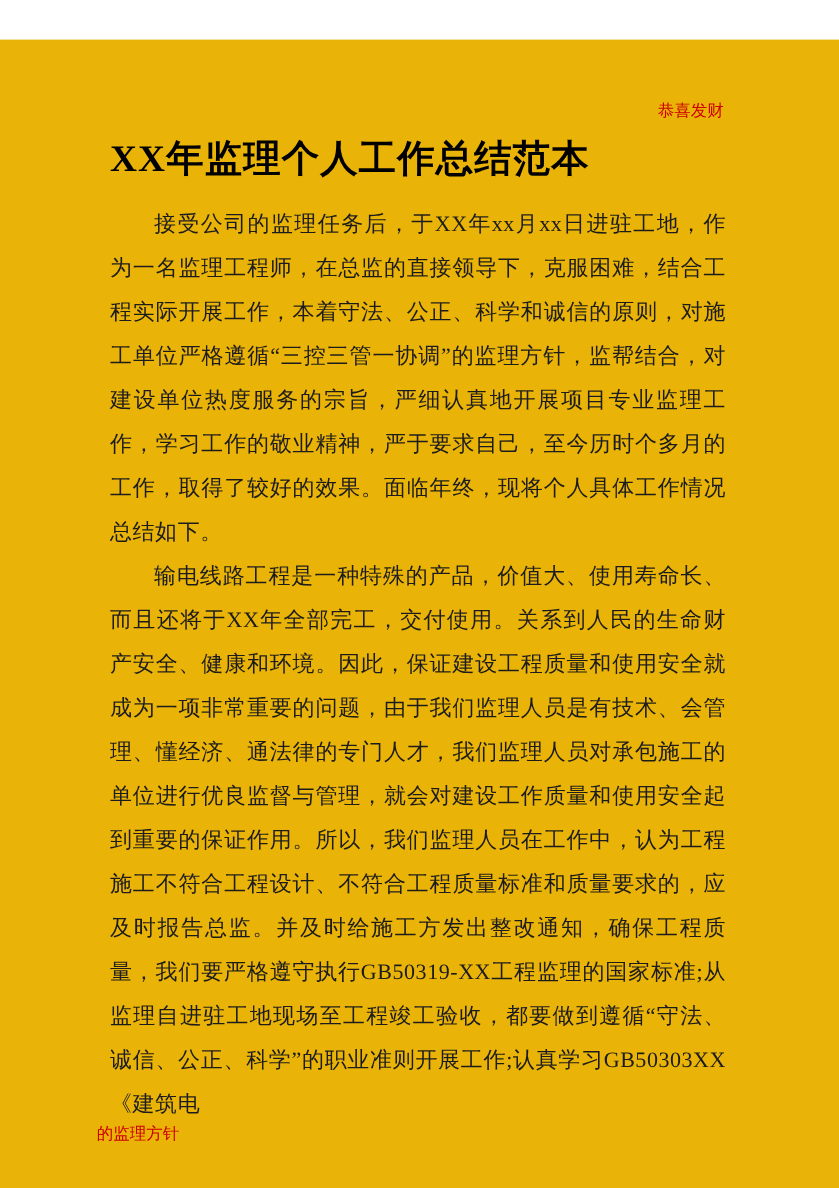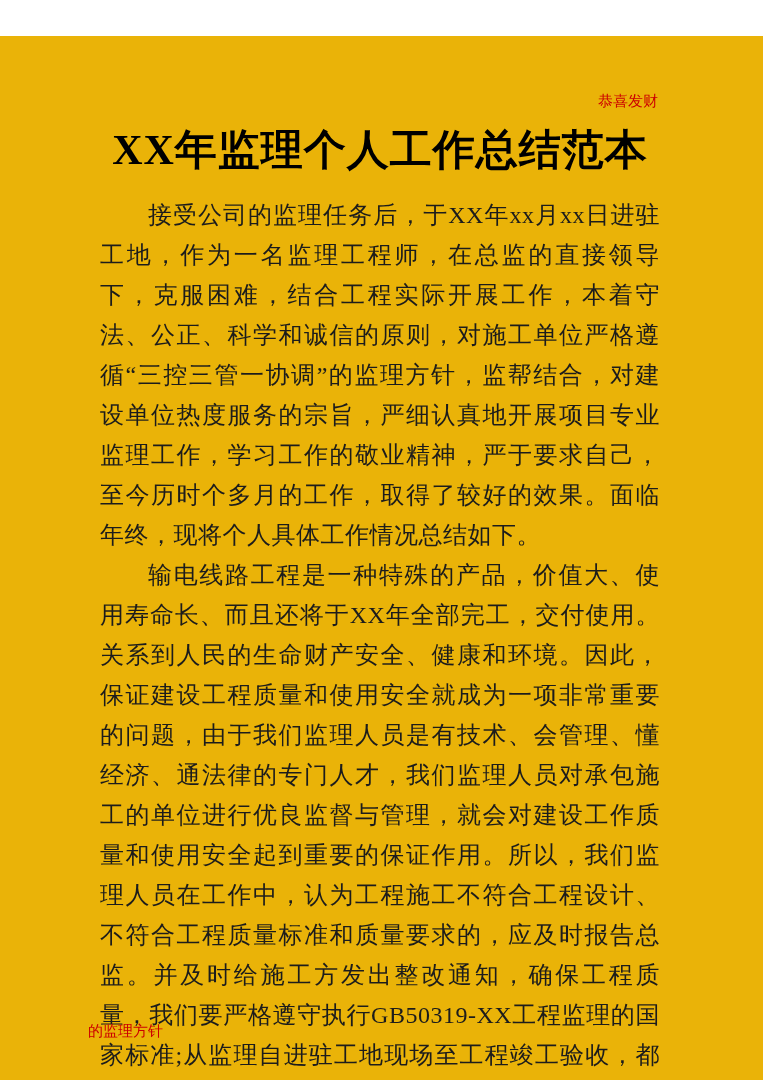--- a/index.html
+++ b/index.html
@@ -33,34 +33,34 @@
     left: 88px;
   }
   .content {
     position: absolute;
     top: 0;
     left: 100px;
     width: 560px;
   }
   .doc-title {
     margin: 86px 0 0 0;
-    text-align: center;
-    font-size: 42px;
+    text-align: left;
+    font-size: 34px;
     font-weight: bold;
     color: #000000;
     letter-spacing: 1px;
     line-height: 1.35;
   }
   .doc-body {
     margin-top: 16px;
   }
   .doc-body p {
     margin: 0;
     text-indent: 2em;
-    font-size: 24px;
+    font-size: 20px;
     line-height: 40px;
     color: #1c1c1c;
     text-align: justify;
     text-justify: inter-ideograph;
     letter-spacing: 0.5px;
   }
   .footer-bar {
     position: absolute;
     left: 35px;
     right: 28px;

